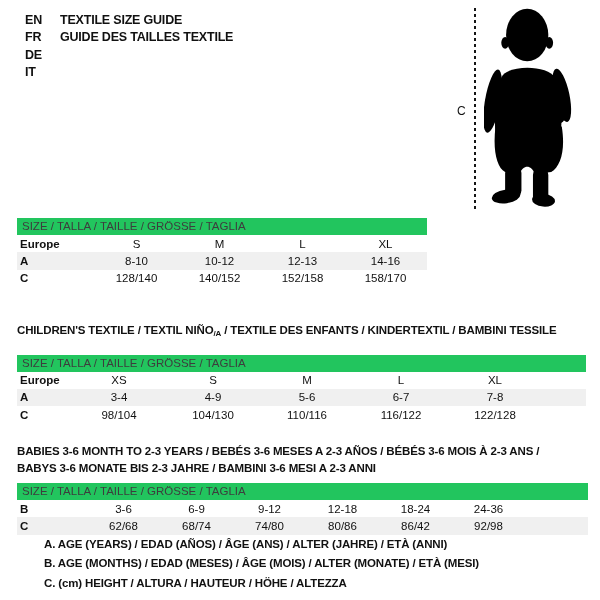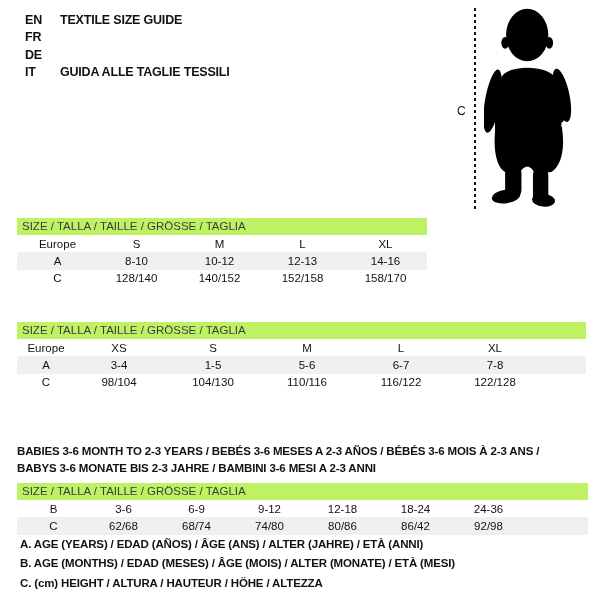--- a/index.html
+++ b/index.html
@@ -25,49 +25,49 @@
   .size-section{position:absolute;left:17px;}
   .sec-1{top:218px;width:410px;}
   .sec-2{top:322px;width:569px;}
   .sec-3{top:443px;width:571px;}
   .tbl-title{font-weight:bold;font-size:11.5px;letter-spacing:-0.15px;line-height:16.5px;}
   .sec-1 .tbl-title{margin-bottom:8px;}
   .sec-2 .tbl-title{margin-bottom:12px;}
   .sec-3 .tbl-title{margin-bottom:7px;}
   .tbl-title .sub{font-size:8px;vertical-align:-2px;}
   .size-bar{
-    height:17px;line-height:17px;background:#bef264;color:#3d3d3d;
+    height:17px;line-height:17px;background:#22c55e;color:#3d3d3d;
     font-size:11.5px;padding-left:5px;box-sizing:border-box;
   }
   table{border-collapse:collapse;table-layout:fixed;width:100%;}
   td,th{font-size:11.5px;font-weight:normal;height:17.3px;padding:0;
         text-align:center;vertical-align:middle;overflow:hidden;white-space:nowrap;}
-  th.row-label{text-align:center;padding-left:3px;}
+  th.row-label{text-align:left;padding-left:3px;font-weight:bold;}
   tbody tr:nth-child(even){background:#f0f0f0;}
   
   .notes{position:absolute;left:20px;top:535px;}
-  .note-line{font-weight:bold;font-size:11.5px;letter-spacing:-0.15px;line-height:19.3px;}
+  .note-line{font-weight:bold;font-size:11.5px;letter-spacing:-0.15px;line-height:19.3px;margin-left:24px;}
 </style>
 </head>
 <body>
 
 <div class="lang-list">
     <div class="lang-row">
       <span class="lang-code">EN</span>
       <span class="lang-title">TEXTILE SIZE GUIDE</span>
     </div>
     <div class="lang-row">
       <span class="lang-code">FR</span>
+      <span class="lang-title">GUIDE DES TAILLES TEXTILE</span>
     </div>
     <div class="lang-row">
       <span class="lang-code">DE</span>
     </div>
     <div class="lang-row">
       <span class="lang-code">IT</span>
-      <span class="lang-title">GUIDA ALLE TAGLIE TESSILI</span>
     </div>
   </div>
 
 <div class="measure-line"></div>
 <div class="height-label">C</div>
 <svg class="baby-svg" viewBox="0 0 100 212" preserveAspectRatio="none" aria-hidden="true">
   <g fill="#000000">
     <ellipse cx="45" cy="32" rx="22" ry="27"></ellipse>
     <ellipse cx="22" cy="40" rx="4" ry="6"></ellipse>
     <ellipse cx="68" cy="40" rx="4" ry="6"></ellipse>
@@ -115,20 +115,23 @@
           <td>128/140</td>
           <td>140/152</td>
           <td>152/158</td>
           <td>158/170</td>
         </tr>
       </tbody>
   </table>
 </section>
 
 <section class="size-section sec-2">
+  <div class="tbl-title">
+      <div><span>CHILDREN'S TEXTILE / TEXTIL NIÑO</span><span class="sub">/A</span><span> / TEXTILE DES ENFANTS / KINDERTEXTIL / BAMBINI TESSILE</span></div>
+    </div>
   <div class="size-bar">
     <span>SIZE / TALLA / TAILLE / GRÖSSE / TAGLIA</span>
   </div>
   <table>
     <colgroup>
         <col style="width:55px">
         <col style="width:94px">
         <col style="width:94px">
         <col style="width:94px">
         <col style="width:94px">
@@ -141,21 +144,21 @@
           <td>XS</td>
           <td>S</td>
           <td>M</td>
           <td>L</td>
           <td>XL</td>
           <td></td>
         </tr>
         <tr>
           <th class="row-label">A</th>
           <td>3-4</td>
-          <td>1-5</td>
+          <td>4-9</td>
           <td>5-6</td>
           <td>6-7</td>
           <td>7-8</td>
           <td></td>
         </tr>
         <tr>
           <th class="row-label">C</th>
           <td>98/104</td>
           <td>104/130</td>
           <td>110/116</td>

